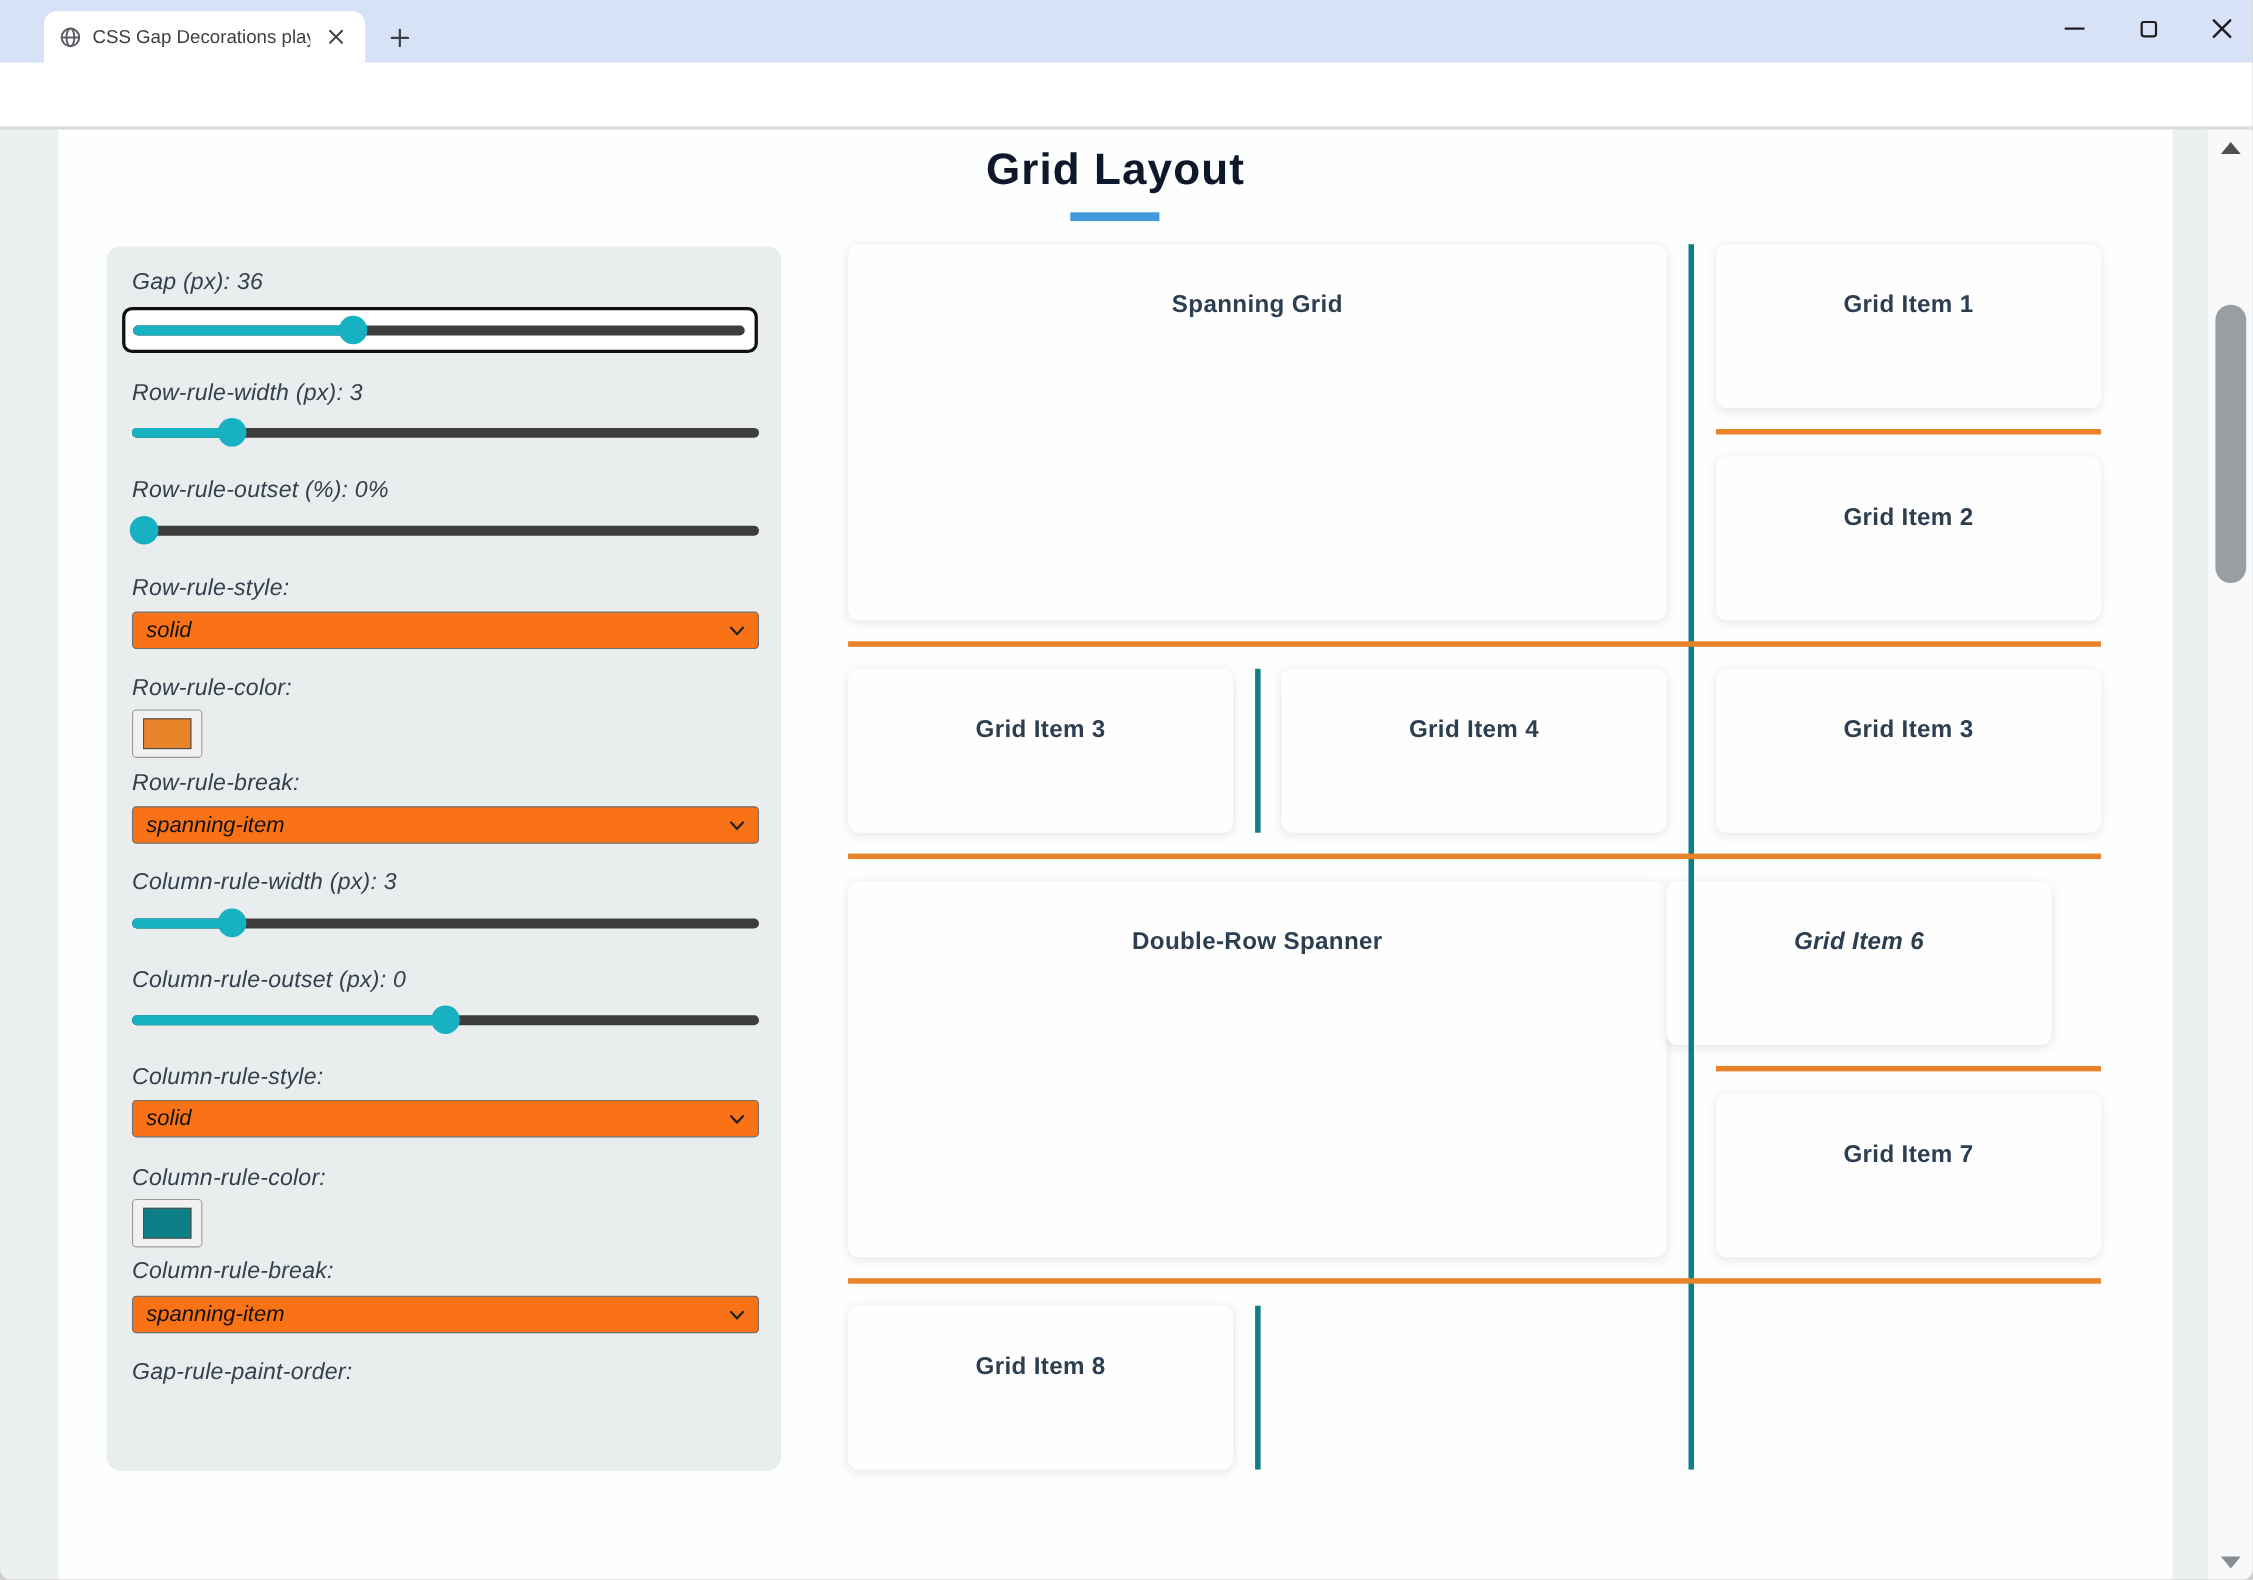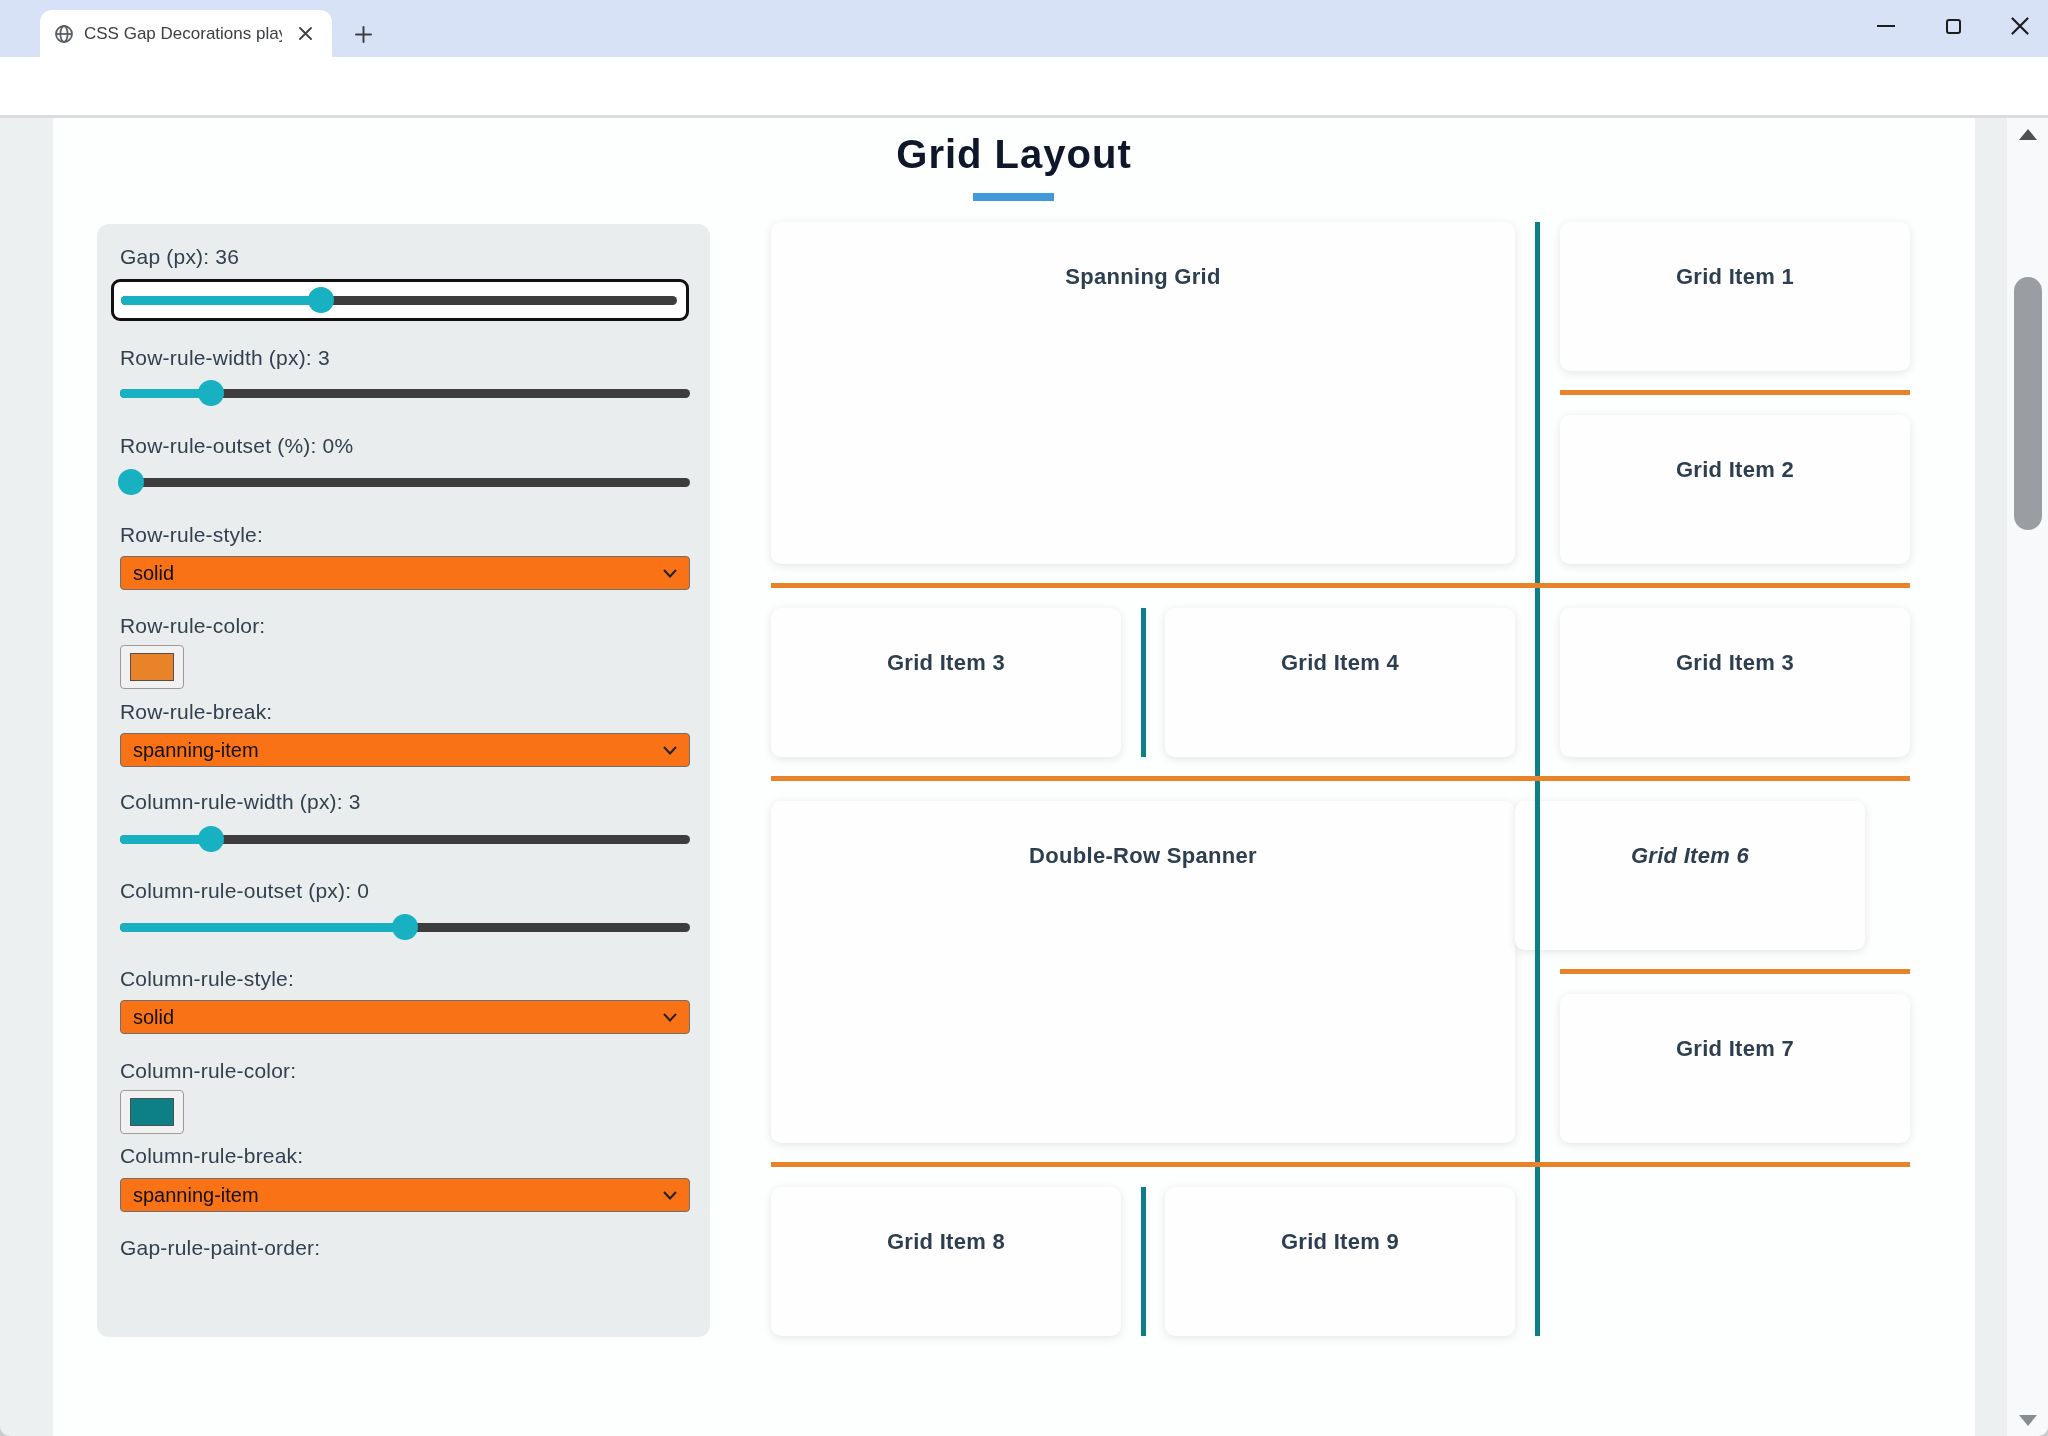--- a/index.html
+++ b/index.html
@@ -38,21 +38,21 @@
   .sb-arrow { position:absolute; left:8px; width:26px; height:20px; display:flex; align-items:center; justify-content:center;}
   .tri-up { width:0; height:0; border-left:9px solid transparent; border-right:9px solid transparent; border-bottom:11px solid #505050; }
   .tri-down { width:0; height:0; border-left:9px solid transparent; border-right:9px solid transparent; border-top:11px solid #8a8d90; }
   .sb-thumb { position:absolute; left:7px; top:159px; width:28px; height:253px; background:#9a9ea2; border-radius:14px; }
 
   .page-title { position:absolute; left:0; top:14px; width:1922px; text-align:center;
                 font-size:40px; font-weight:700; letter-spacing:1px; color:#0f172a; }
   .title-underline { position:absolute; left:920px; top:75px; width:81px; height:8px; background:#4198da; }
 
   
-  .panel { position:absolute; left:44px; top:106px; width:613px; height:1113px; background:#e9edee; border-radius:12px; }
+  .panel { position:absolute; left:44px; top:106px; width:613px; height:1113px; background:#e9edee; border-radius:12px;font-style:italic; }
   .lbl { position:absolute; left:23px; font-size:21px; font-weight:500; color:#33404e; letter-spacing:.2px; white-space:nowrap; }
   .slider { position:absolute; left:23px; width:570px; height:26px; }
   .track { position:absolute; left:0; top:9px; width:100%; height:9px; background:#3d3d3d; border-radius:5px; }
   .fill  { position:absolute; left:0; top:9px; height:9px; background:#17b1c2; border-radius:5px; }
   .thumb { position:absolute; top:0; width:26px; height:26px; background:#17b1c2; border-radius:50%; }
   .focus-box { position:absolute; left:14px; top:55px; width:578px; height:42px; background:#fff;
                border:3px solid #101010; border-radius:9px; padding:5px 7px; }
   .focus-box .slider { position:relative; left:0; width:556px; }
   .selectbox { position:absolute; left:23px; width:570px; height:34px; background:#f97316; border:1.6px solid #6e6e6e;
                border-radius:4px; display:flex; align-items:center; padding:0 12px; }
@@ -263,21 +263,20 @@
         <div class="card" style="left:0; top:0; width:744px; height:342px;">Spanning Grid</div>
         <div class="card" style="left:789px; top:0; width:350px; height:149px;">Grid Item 1</div>
         <div class="card" style="left:789px; top:193px; width:350px; height:149px;">Grid Item 2</div>
         <div class="card" style="left:0; top:386px; width:350px; height:149px;">Grid Item 3</div>
         <div class="card" style="left:394px; top:386px; width:350px; height:149px;">Grid Item 4</div>
         <div class="card" style="left:789px; top:386px; width:350px; height:149px;">Grid Item 3</div>
         <div class="card" style="left:0; top:579px; width:744px; height:342px;">Double-Row Spanner</div>
         <div class="card" style="left:744px; top:579px; width:350px; height:149px;font-style:italic;">Grid Item 6</div>
         <div class="card" style="left:789px; top:772px; width:350px; height:149px;">Grid Item 7</div>
         <div class="card" style="left:0; top:965px; width:350px; height:149px;">Grid Item 8</div>
-        <div class="card" style="left:394px; top:965px; width:350px; height:149px;">Grid Item 9</div>
       </div>
 
     </div>
 
     <div class="scrollbar">
       <div class="sb-arrow" style="top:6px">
           <div class="tri-up"></div>
         </div>
       <div class="sb-thumb"></div>
       <div class="sb-arrow" style="top:1292px">

